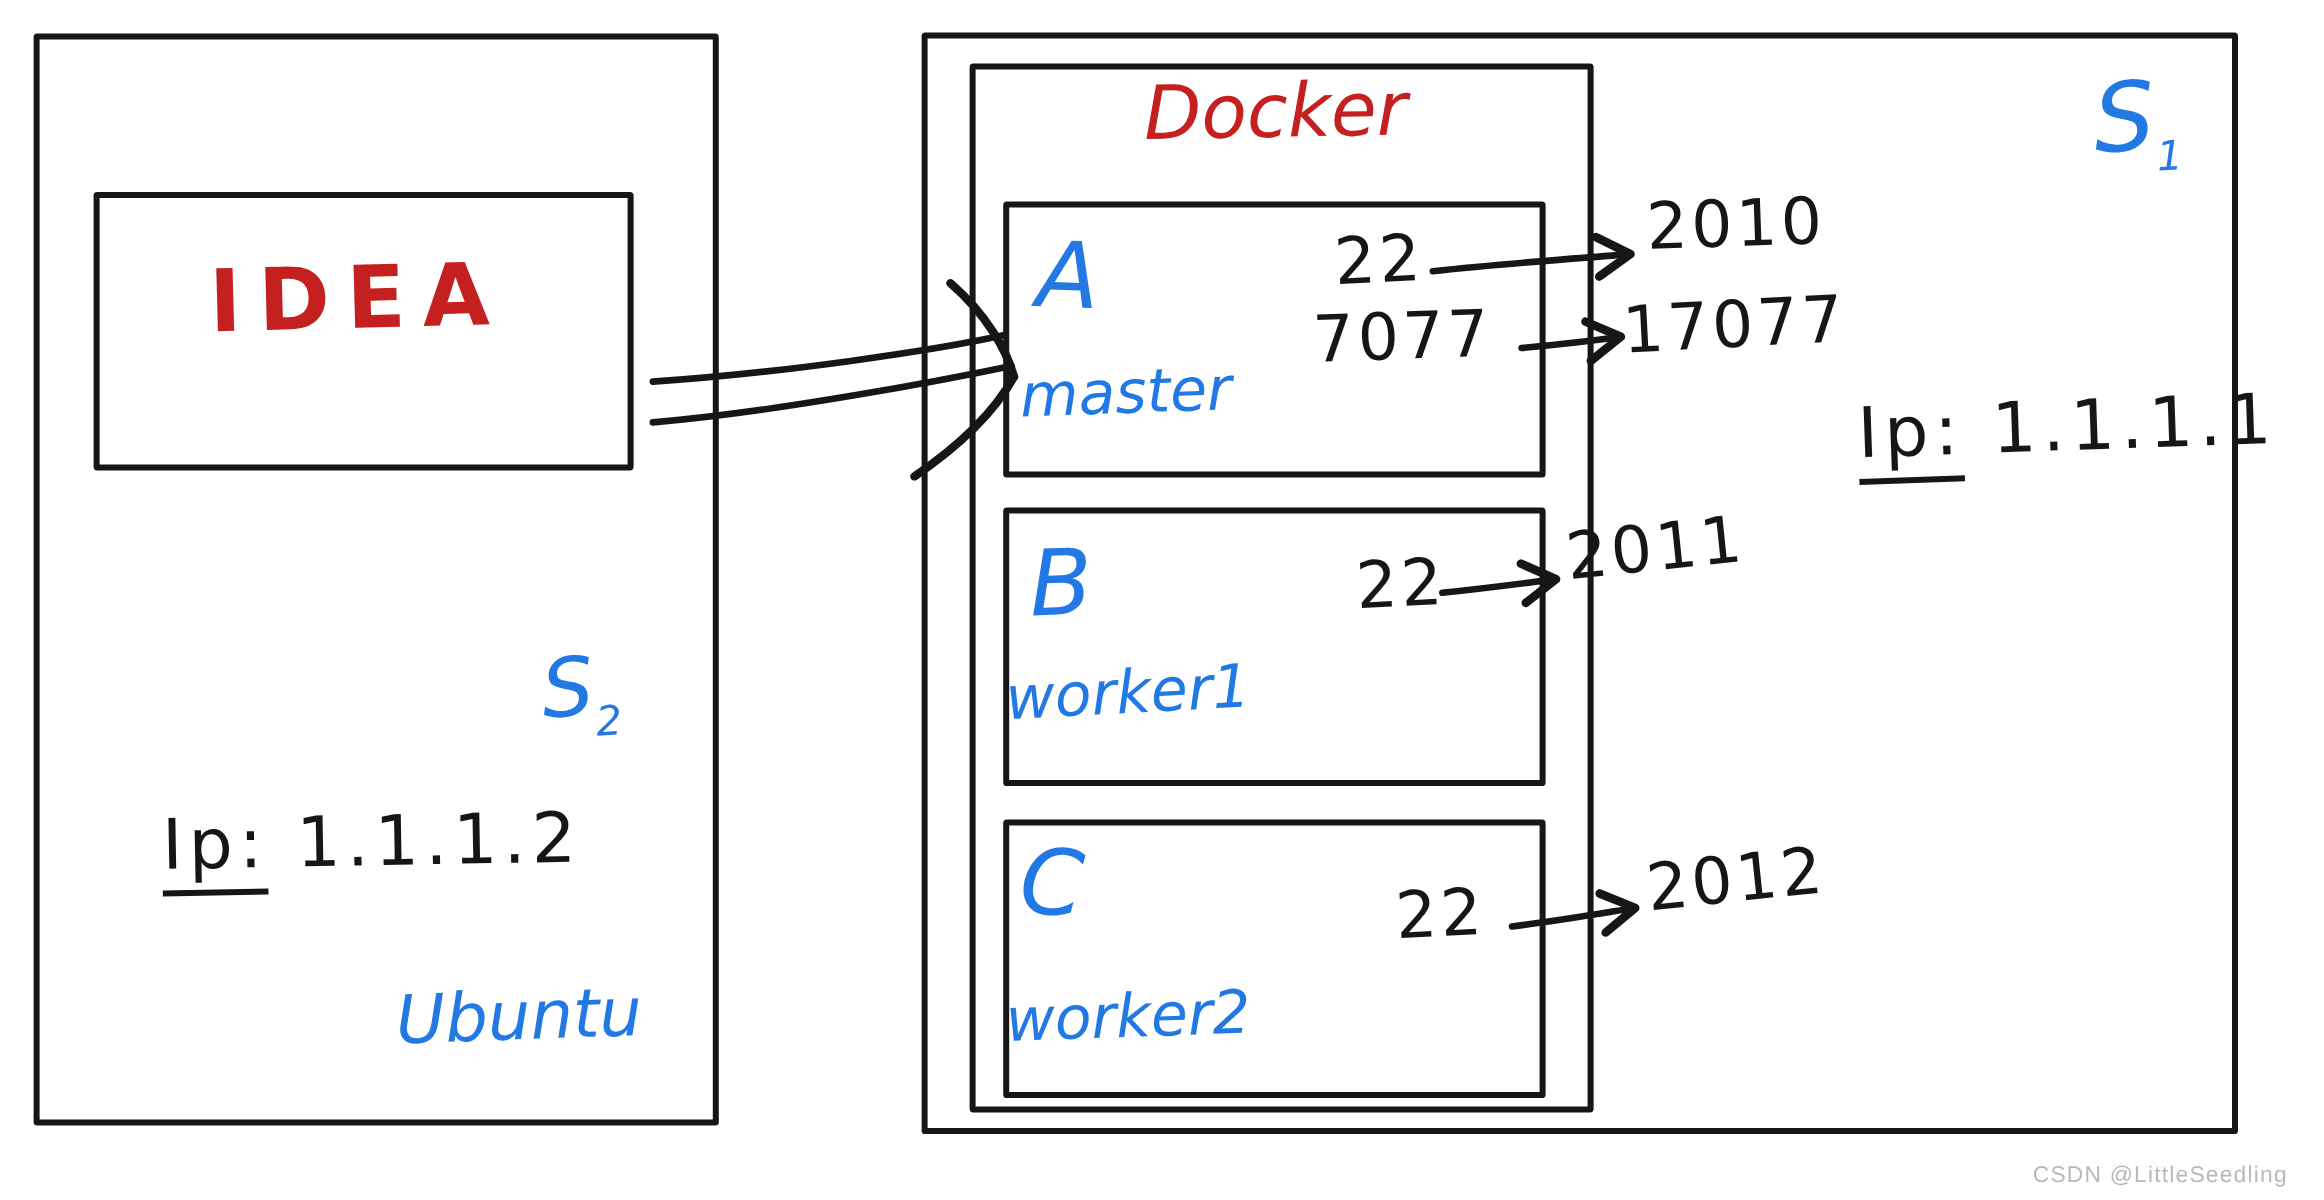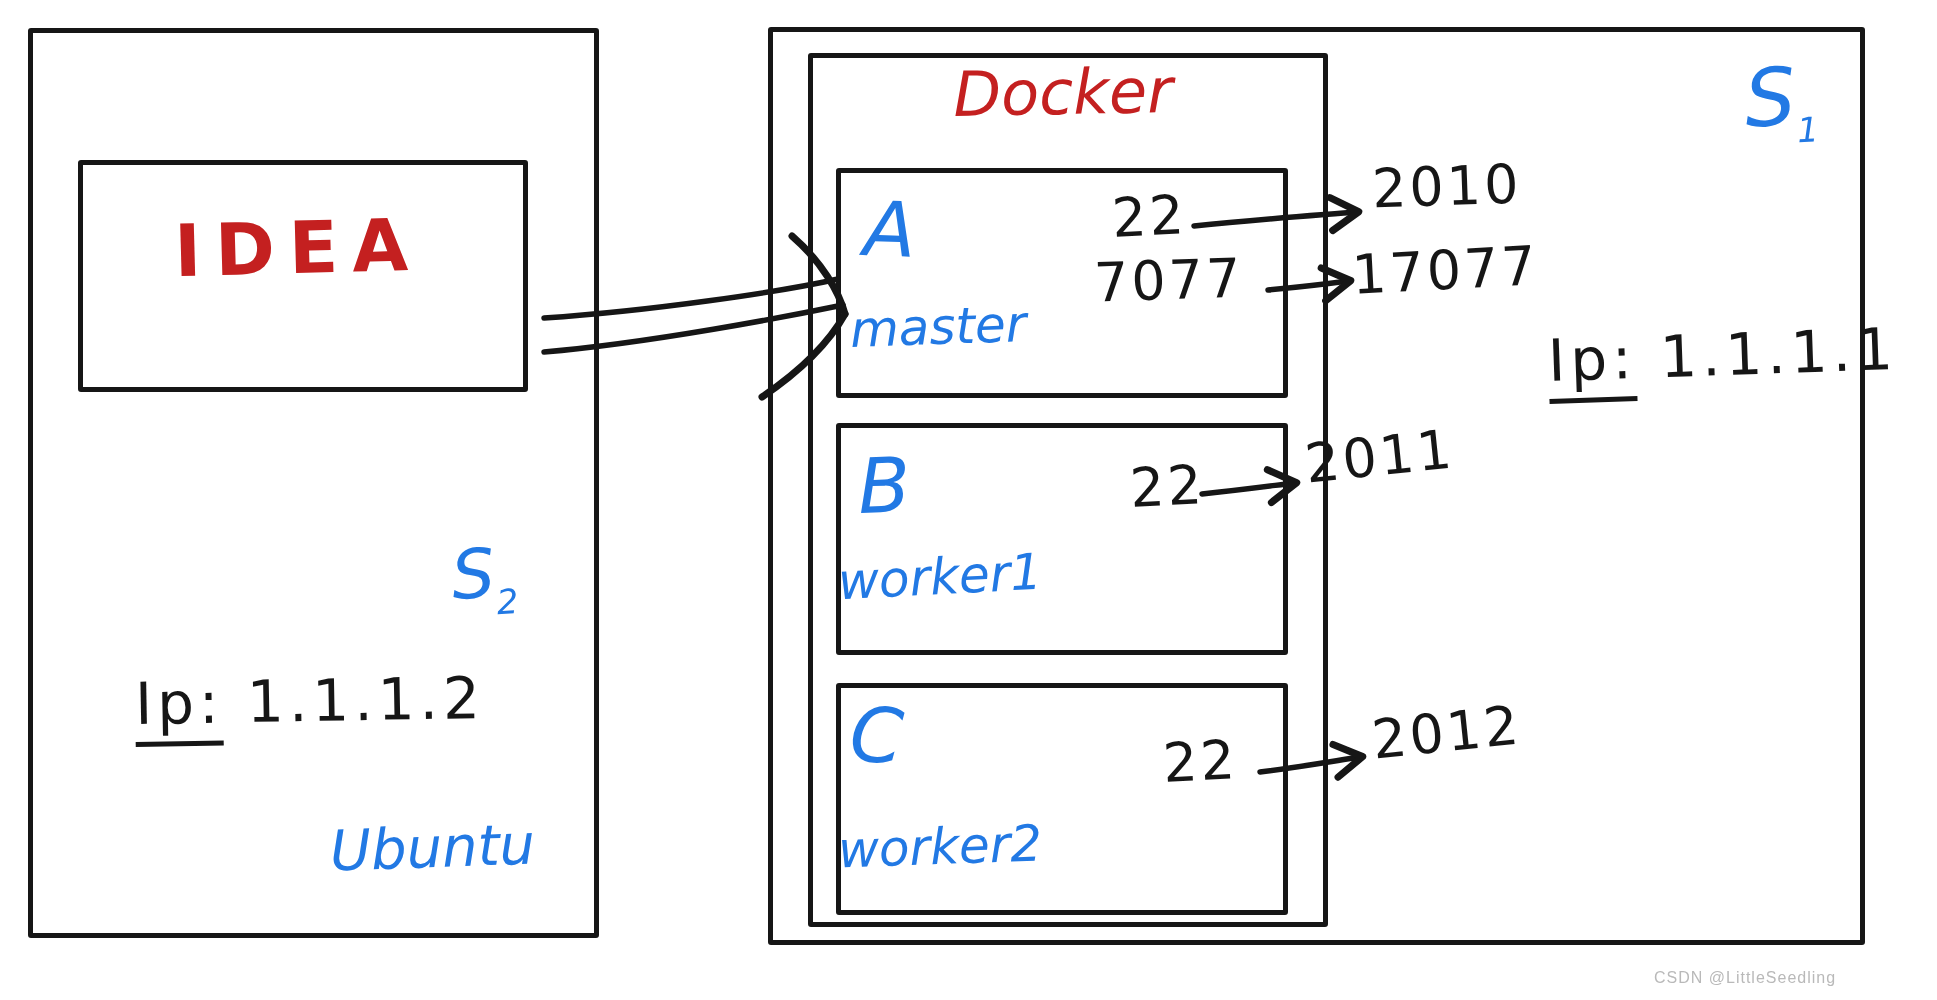--- a/index.html
+++ b/index.html
@@ -42,21 +42,21 @@
   .c-role{left:838px;top:822px;transform:rotate(-2deg);}
   .port{font-size:54px;letter-spacing:3px;}
   .a-p22{left:1112px;top:190px;transform:rotate(-3deg);}
   .a-p7077{left:1094px;top:254px;transform:rotate(-2deg);}
   .a-h2010{left:1372px;top:160px;transform:rotate(-2deg);}
   .a-h17077{left:1352px;top:244px;transform:rotate(-3deg);}
   .b-p22{left:1130px;top:460px;transform:rotate(-3deg);}
   .b-h2011{left:1305px;top:430px;transform:rotate(-6deg);}
   .c-p22{left:1163px;top:735px;transform:rotate(-3deg);}
   .c-h2012{left:1372px;top:706px;transform:rotate(-6deg);}
-  .watermark{left:1654px;top:970px;font-size:16px;color:#b9b9b9;
+  .watermark{left:1694px;top:970px;font-size:19px;color:#b9b9b9;
              font-family:"Liberation Sans", sans-serif;letter-spacing:1px;}
   svg.overlay{position:absolute;left:0;top:0;width:1937px;height:1000px;pointer-events:none;}
   svg.overlay path{fill:none;stroke:#161616;stroke-linecap:round;stroke-linejoin:round;}
 </style>
 </head>
 <body>
 
 <div class="canvas">
 
   <div class="box s2-box"></div>

